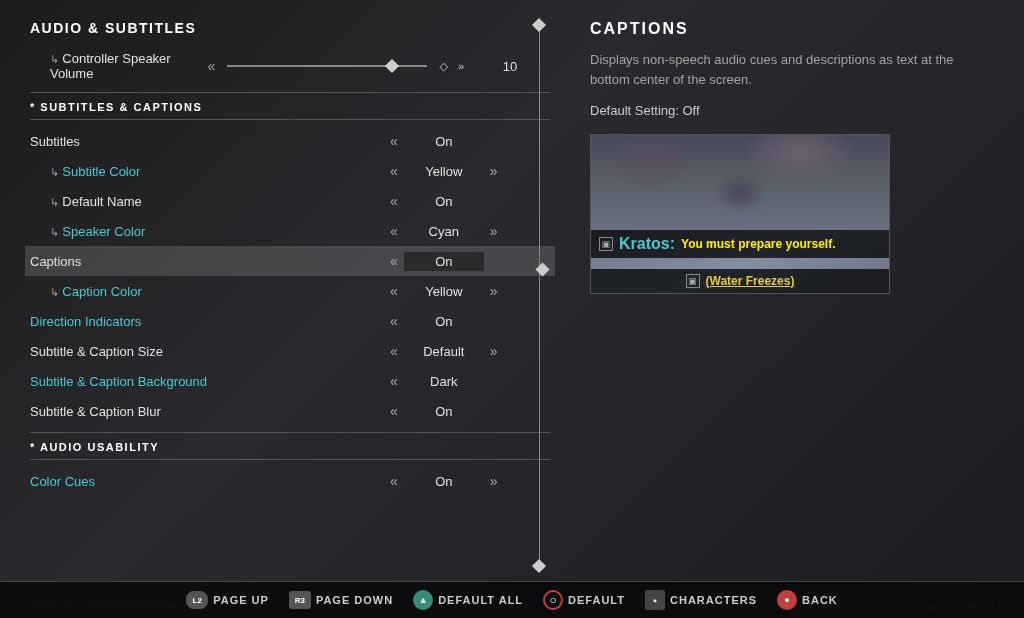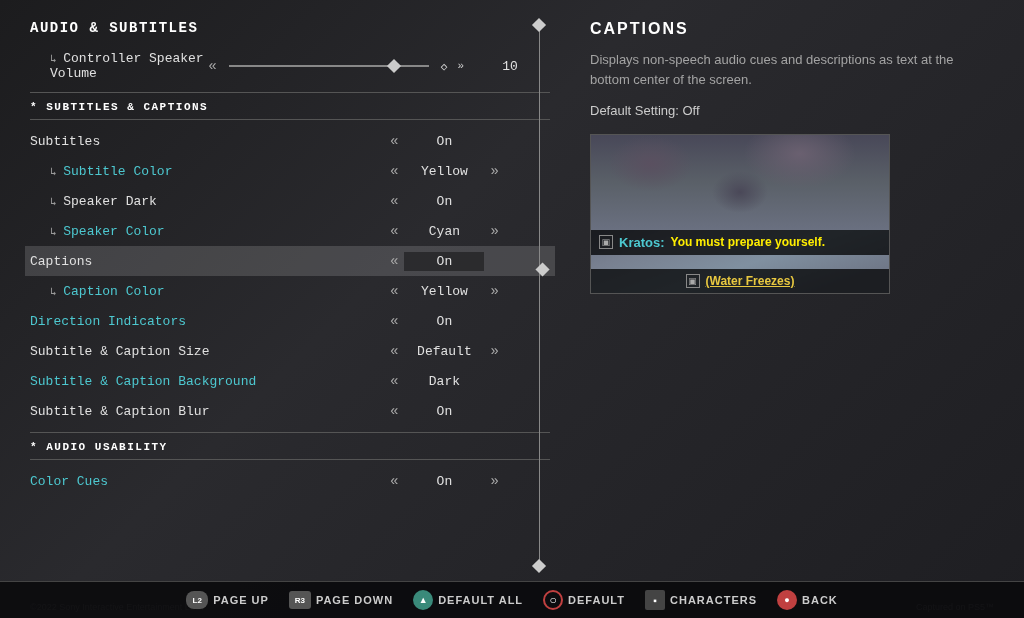--- a/index.html
+++ b/index.html
@@ -34,21 +34,20 @@
       display: flex;
       flex: 1;
       padding: 20px 30px 10px 30px;
     }
 
     
     .left-panel {
       width: 520px;
       flex-shrink: 0;
       position: relative;
-      font-family: Liberation Mono, monospace;
     }
 
     .section-title {
       font-size: 14px;
       font-weight: bold;
       letter-spacing: 1.5px;
       color: #ffffff;
       margin-bottom: 10px;
       text-transform: uppercase;
     }
@@ -244,21 +243,21 @@
       border: 1px solid #888;
       display: flex;
       align-items: center;
       justify-content: center;
       font-size: 9px;
       color: #aaa;
       flex-shrink: 0;
     }
 
     .caption-text-kratos {
-      font-size: 13px;
+      font-size: 16px;
       color: #4dc8d0;
       font-weight: bold;
     }
 
     .caption-text-speech {
       font-size: 12px;
       color: #ffee00;
       font-weight: bold;
     }
 
@@ -401,21 +400,21 @@
       <div class="settings-row">
         <div class="row-label cyan indented">Subtitle Color</div>
         <div class="row-controls">
           <span class="arrow-btn">«</span>
           <span class="row-value">Yellow</span>
           <span class="arrow-btn">»</span>
         </div>
       </div>
 
       <div class="settings-row">
-        <div class="row-label indented">Speaker Dark</div>
+        <div class="row-label indented">Default Name</div>
         <div class="row-controls">
           <span class="arrow-btn">«</span>
           <span class="row-value">On</span>
         </div>
       </div>
 
       <div class="settings-row">
         <div class="row-label cyan indented">Speaker Color</div>
         <div class="row-controls">
           <span class="arrow-btn">«</span>

